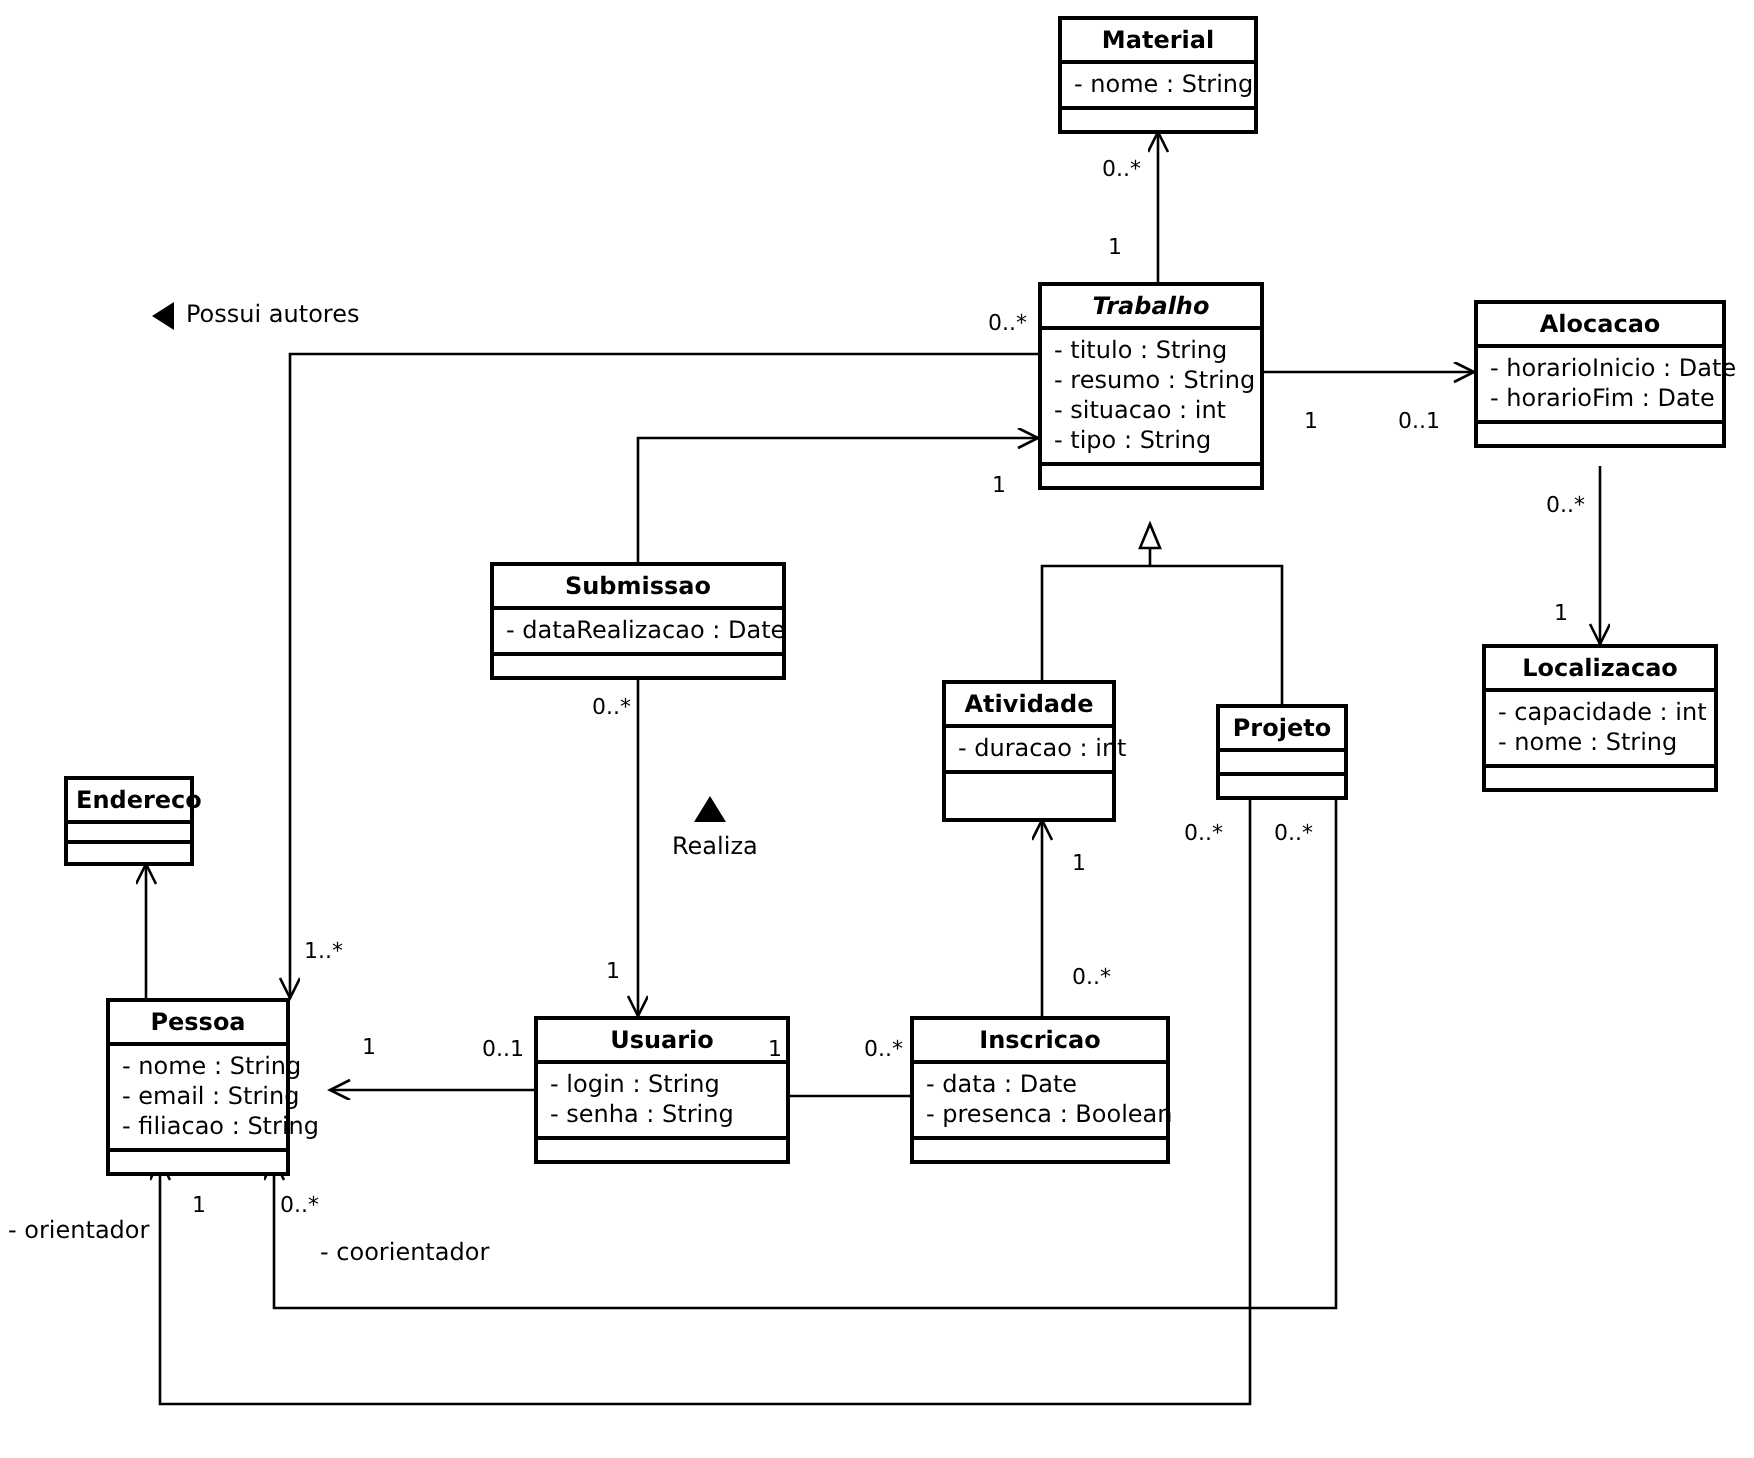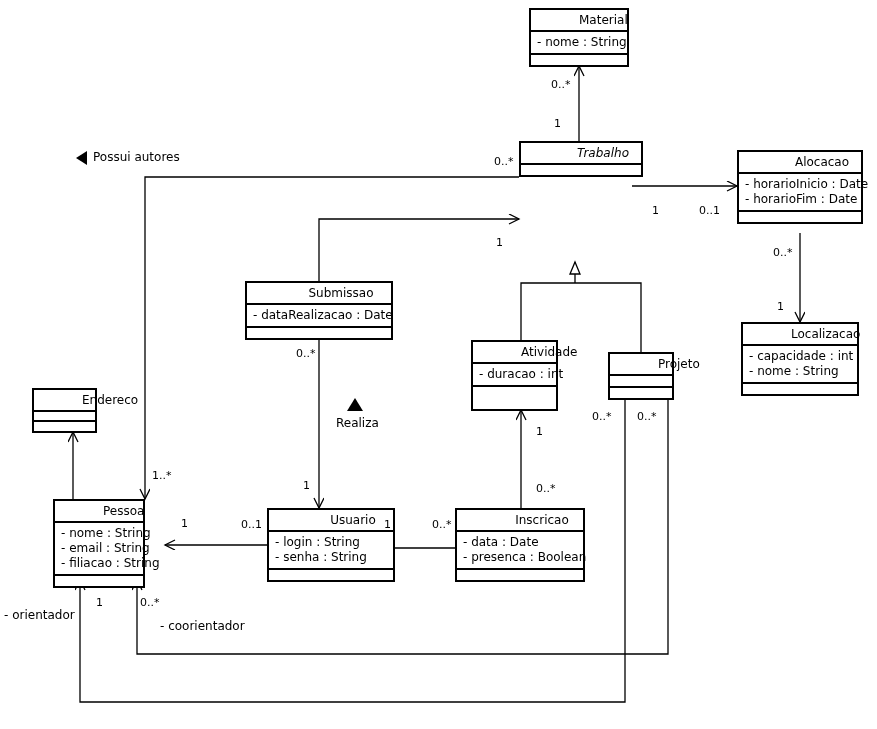--- a/index.html
+++ b/index.html
@@ -1,21 +1,21 @@
 <!DOCTYPE html>
 <html><head>
 <meta charset="utf-8">
 <style>
   html,body{margin:0;padding:0;background:#ffffff;}
   body{font-family:"DejaVu Sans","Liberation Sans",sans-serif;}
   #canvas{position:relative;width:877px;height:729px;background:#ffffff;overflow:hidden;}
   svg#wires{position:absolute;left:0;top:0;width:877px;height:729px;}
 
   .umlclass{position:absolute;border:2px solid #000;background:#fff;box-sizing:border-box;}
-  .cname{text-align:center;font-weight:normal;font-size:12px;padding:3px 4px 3px;line-height:14px;color:#000;margin-left:44px;}
+  .cname{text-align:center;font-weight:bold;font-size:12px;padding:3px 4px 3px;line-height:14px;color:#000;}
   .cname.abstract{font-style:italic;}
   .cattrs{border-top:2px solid #000;padding:3px 6px 3px;min-height:8px;}
   .cops{border-top:2px solid #000;min-height:10px;}
   .attr{font-size:12px;line-height:15px;white-space:nowrap;color:#000;}
 
   .mult{position:absolute;font-size:11px;color:#000;white-space:nowrap;line-height:11px;}
   .edgelabel{position:absolute;font-size:12px;color:#000;white-space:nowrap;line-height:13px;}
   .tri{position:absolute;width:0;height:0;}
   .tri.left{border-top:7px solid transparent;border-bottom:7px solid transparent;border-right:11px solid #000;}
   .tri.up{border-left:8px solid transparent;border-right:8px solid transparent;border-bottom:13px solid #000;}
@@ -68,22 +68,28 @@
   </svg>
 
   <div class="umlclass" style="left:529px;top:8px;width:100px;">
     <div class="cname">Material</div>
     <div class="cattrs">
       <div class="attr">- nome : String</div>
     </div>
     <div class="cops"></div>
   </div>
 
-  <div class="umlclass" style="left:519px;top:141px;width:124px;">
+  <div class="umlclass" style="left:519px;top:141px;width:113px;">
     <div class="cname abstract">Trabalho</div>
+    <div class="cattrs">
+      <div class="attr">- titulo : String</div>
+      <div class="attr">- resumo : String</div>
+      <div class="attr">- situacao : int</div>
+      <div class="attr">- tipo : String</div>
+    </div>
     <div class="cops"></div>
   </div>
 
   <div class="umlclass" style="left:737px;top:150px;width:126px;">
     <div class="cname">Alocacao</div>
     <div class="cattrs">
       <div class="attr">- horarioInicio : Date</div>
       <div class="attr">- horarioFim : Date</div>
     </div>
     <div class="cops"></div>

